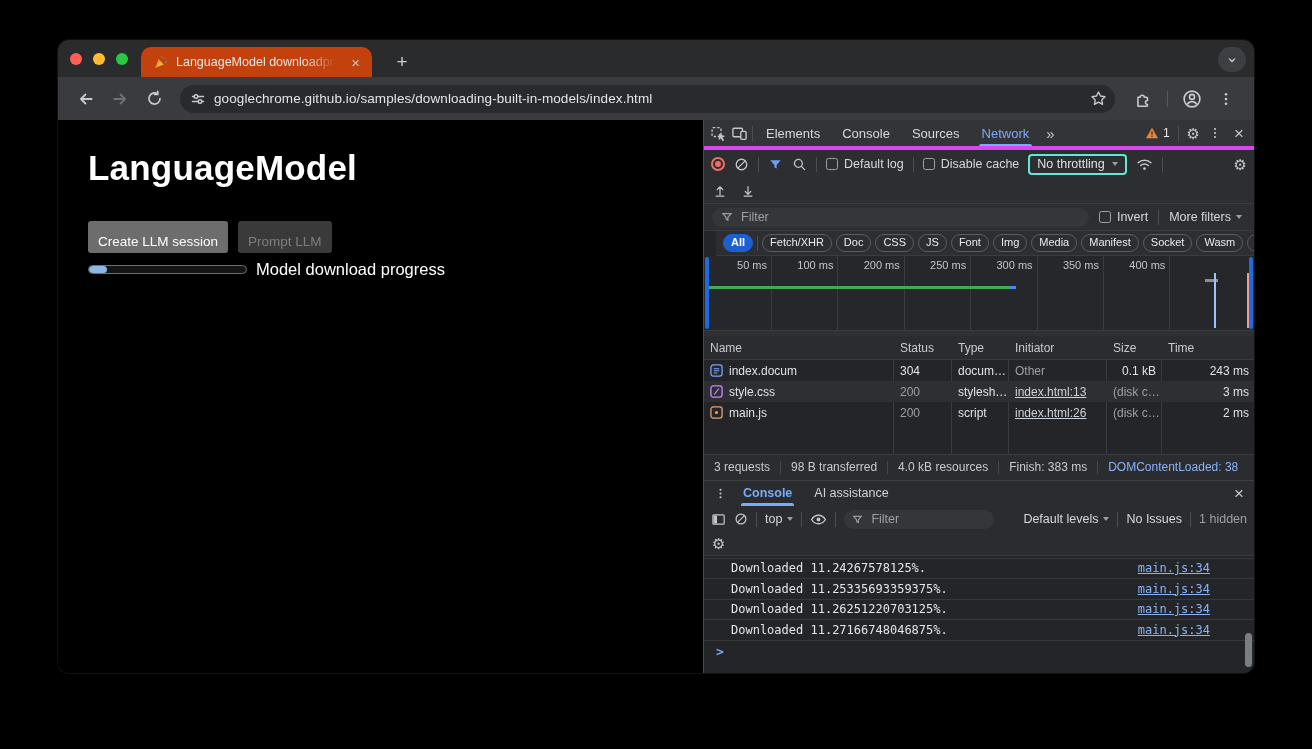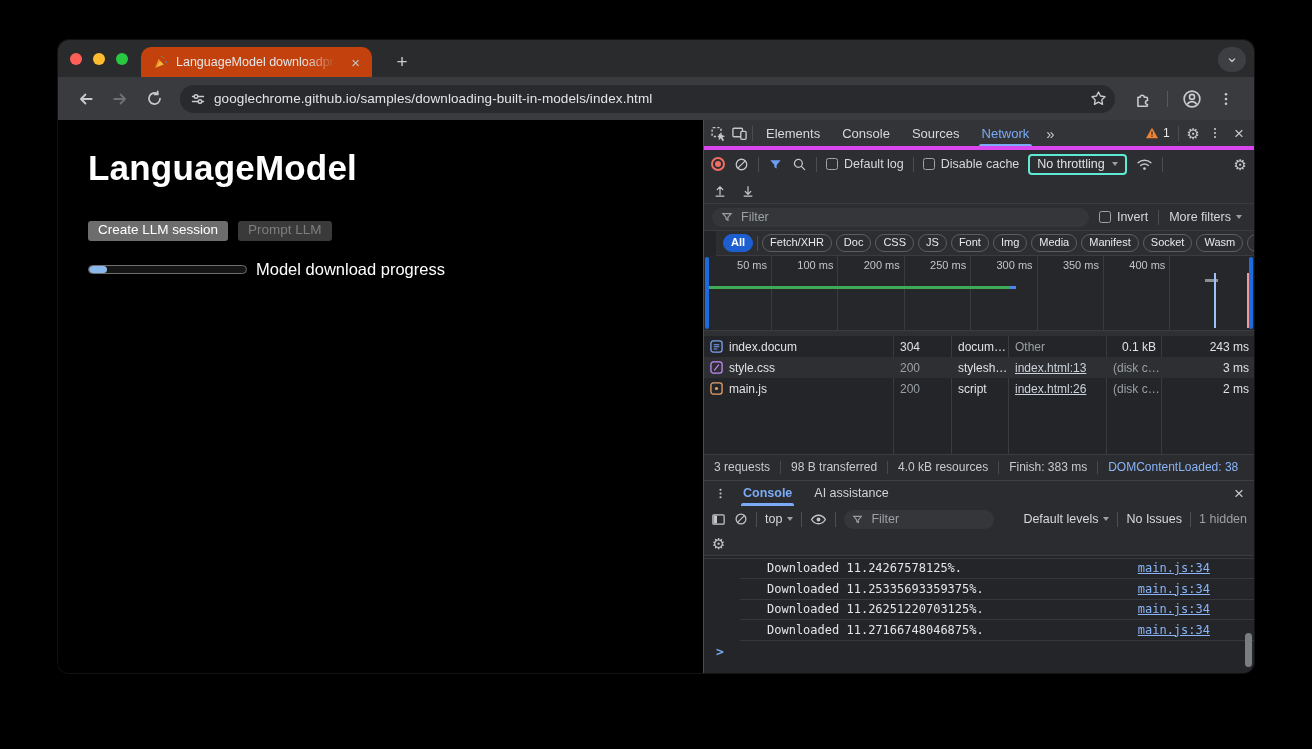--- a/index.html
+++ b/index.html
@@ -35,21 +35,21 @@
   .url{flex:1;font-size:13.5px;color:#e3e4e6;white-space:nowrap;overflow:hidden;letter-spacing:.1px;}
   .tbdiv{width:1px;height:16px;background:#56585c;margin:0 4px;}
   .ic{display:inline-flex;align-items:center;justify-content:center;}
   .ic svg{display:block;}
 
   
   .content{position:absolute;left:0;top:80px;width:100%;height:553px;display:flex;}
   .webpage{width:645px;height:100%;background:#000;position:relative;}
   .webpage h1{margin:28px 0 0 30px;font-size:35px;font-weight:700;color:#fff;letter-spacing:.2px;}
   .btnrow{position:absolute;left:30px;top:101px;display:flex;gap:10px;}
-  .pbtn{font-size:13.5px;padding:1px 10px 4px;border-radius:3px;border:none;
+  .pbtn{font-size:13.5px;padding:13px 10px 4px;border-radius:3px;border:none;
     font-family:"Liberation Sans","DejaVu Sans",sans-serif;}
   .pbtn.primary{background:#6d6d6d;color:#fff;}
   .pbtn.disabled{background:#3a3a3a;color:#7d7d7d;}
   .progressrow{position:absolute;left:30px;top:140px;display:flex;align-items:center;gap:9px;}
   .pbar{width:159px;height:9px;border:1px solid #6e6e6e;border-radius:5px;background:#151515;overflow:hidden;}
   .pfill{height:100%;background:#8ab8e8;border-radius:5px;}
   .plabel{font-size:16.5px;color:#fff;}
 
   
   .dt{width:551px;height:100%;background:#242528;border-left:1px solid #4a4b4e;
@@ -139,21 +139,21 @@
   .con-pill input{background:transparent;border:none;outline:none;color:#dfe1e5;font-size:12.5px;width:100%;
     font-family:"Liberation Sans","DejaVu Sans",sans-serif;}
   .con-pill input::placeholder{color:#9aa0a6;}
   .con-right{margin-left:auto;display:flex;align-items:center;gap:8px;white-space:nowrap;font-size:12.5px;}
   .con-gearrow{height:23px;flex:none;background:#2b2c2f;border-bottom:1px solid #3a3b3e;display:flex;
     align-items:center;padding:0 8px;}
   .con-msgs{flex:1;background:#242528;position:relative;overflow:hidden;
     font-family:"DejaVu Sans Mono","Liberation Mono",monospace;font-size:12px;color:#e3e5e8;}
   .msliver{height:3px;border-bottom:1px solid #36383c;}
   .mrow{height:20.5px;display:flex;align-items:center;border-bottom:1px solid #36383c;
-    padding:0 44px 0 27px;gap:10px;margin-left:36px;}
+    padding:0 44px 0 27px;gap:10px;}
   .mtext{flex:1;white-space:nowrap;overflow:hidden;}
   .mlink{color:#8ab4f8;text-decoration:underline;white-space:nowrap;}
   .promptrow{height:22px;display:flex;align-items:center;padding:0 12px;}
   .promptchev{color:#7babf7;font-weight:700;font-size:13px;}
   .scrollthumb{position:absolute;right:2px;bottom:6px;width:7px;height:34px;border-radius:4px;background:#7a7d81;}
 </style>
 </head>
 <body>
 
 <div id="desktop">
@@ -418,20 +418,28 @@
           <div class="ovhandle" style="right:1px"></div>
           <div class="ovstrip"></div>
         </div>
 
         <div class="net-table">
           <div class="colline" style="left:0;width:190px"></div>
           <div class="colline" style="left:190px;width:58px"></div>
           <div class="colline" style="left:248px;width:57px"></div>
           <div class="colline" style="left:305px;width:98px"></div>
           <div class="colline" style="left:403px;width:55px"></div>
+          <div class="thead">
+            <span class="tc c0">Name</span>
+            <span class="tc c1">Status</span>
+            <span class="tc c2">Type</span>
+            <span class="tc c3">Initiator</span>
+            <span class="tc c4">Size</span>
+            <span class="tc c5">Time</span>
+          </div>
           <div class="trow">
             <span class="tc c0">
               <span class="fic ic">
                 <svg width="13" height="13" viewBox="0 0 14 14">
                     <rect x="1" y="1" width="12" height="12" rx="2.5" fill="none" stroke="#7ba2f5" stroke-width="1.4"></rect>
                     <path d="M4 5h6M4 7.3h6M4 9.6h4" stroke="#7ba2f5" stroke-width="1.1"></path>
                   </svg>
               </span>
               <span>index.docum</span>
             </span>

